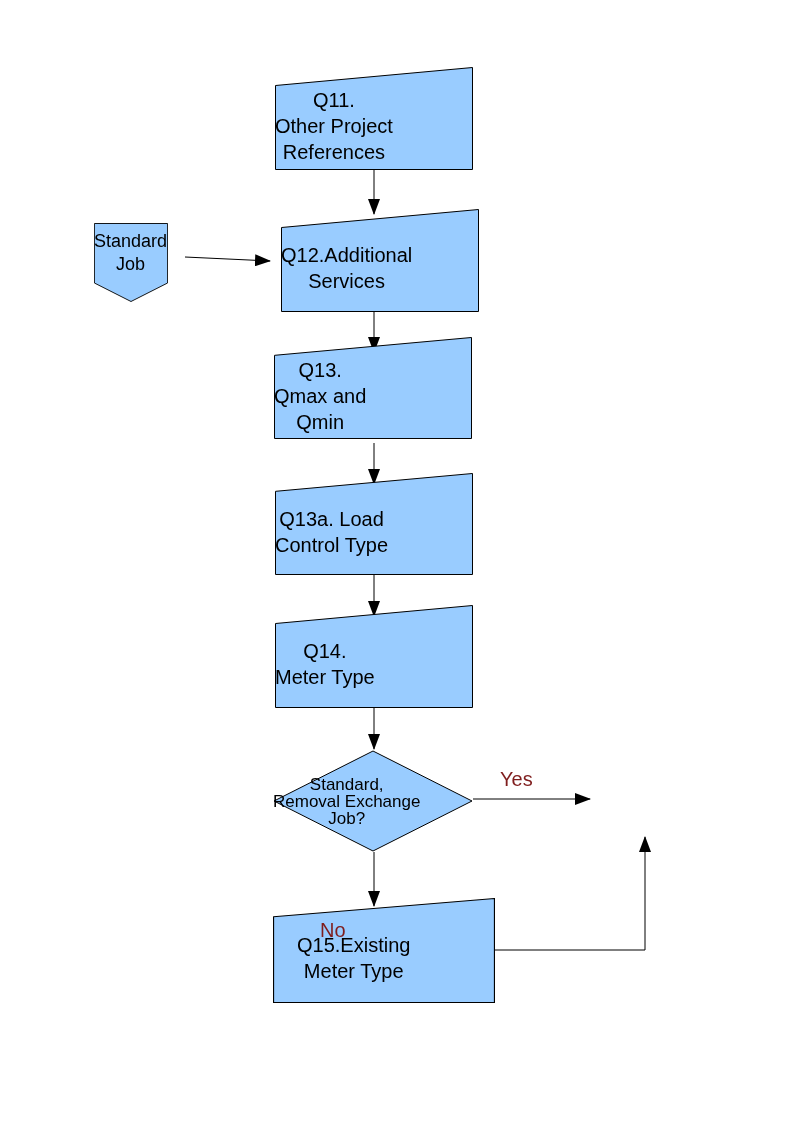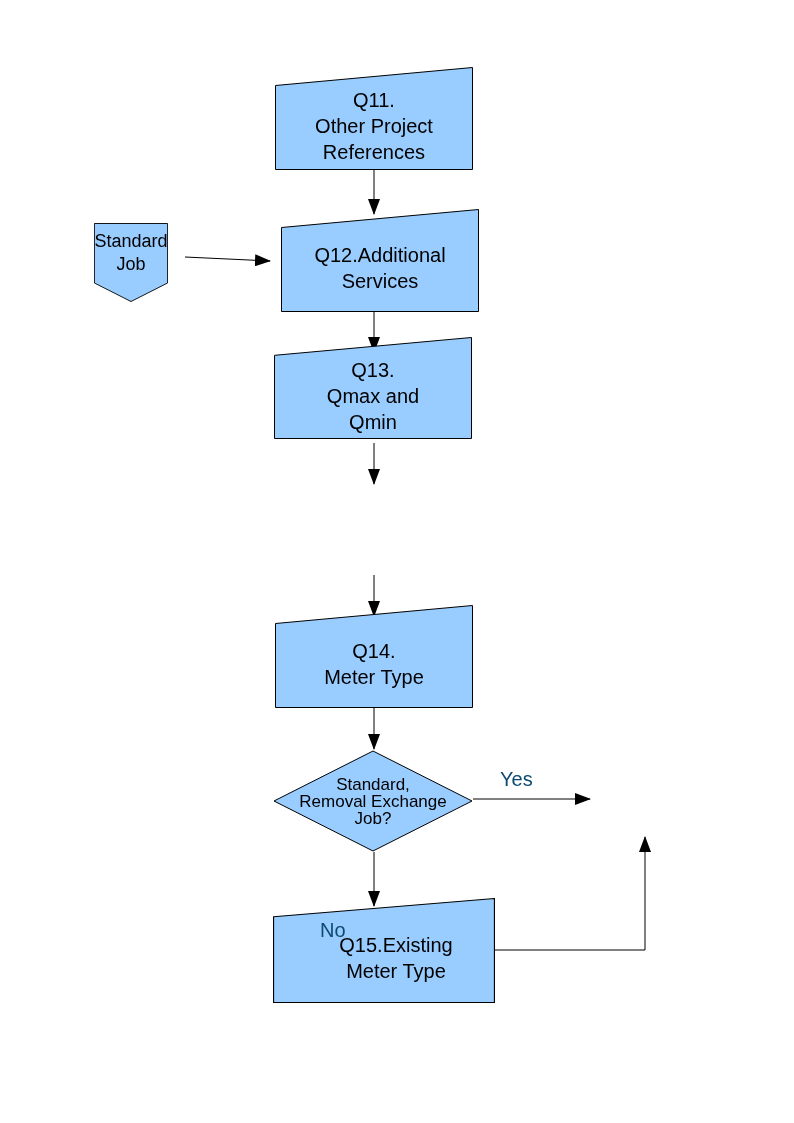--- a/index.html
+++ b/index.html
@@ -24,21 +24,21 @@
   }
   .connector-layer line, .connector-layer polyline {
     stroke: #000000;
     stroke-width: 1;
     fill: none;
   }
   .node {
     position: absolute;
     display: flex;
     align-items: center;
-    justify-content: center;
+    justify-content: flex-start;
     text-align: center;
     color: #000000;
   }
   .node .shape {
     position: absolute;
     left: 0;
     top: 0;
     width: 100%;
     height: 100%;
   }
@@ -63,21 +63,21 @@
   .node-decision {
     left: 273px; top: 750px; width: 200px; height: 102px;
     font-size: 17px; line-height: 17px;
   }
   .node-end {
     left: 593px; top: 763px; width: 107px; height: 70px;
     font-size: 20px;
   }
   .edge-label {
     position: absolute;
-    color: #0c4a6e;
+    color: #7f1d1d;
     font-size: 20px;
     z-index: 2;
   }
   .label-yes { left: 500px; top: 768px; }
   .label-no  { left: 320px; top: 871px; margin-top: 48px; }
 </style>
 </head>
 <body>
 
 <div class="page">
@@ -126,20 +126,27 @@
 
   <div class="node manual node-q13">
     <svg class="shape" viewBox="0 0 198 103" preserveAspectRatio="none">
       <polygon points="0.5,18.5 197.5,0.5 197.5,102.5 0.5,102.5" fill="#99ccff" stroke="#000000" stroke-width="1"></polygon>
     </svg>
     <span class="label">Q13.
 Qmax and
 Qmin</span>
   </div>
 
+  <div class="node manual node-q13a">
+    <svg class="shape" viewBox="0 0 198 103" preserveAspectRatio="none">
+      <polygon points="0.5,18.5 197.5,0.5 197.5,102.5 0.5,102.5" fill="#99ccff" stroke="#000000" stroke-width="1"></polygon>
+    </svg>
+    <span class="label">Q13a. Load
+Control Type</span>
+  </div>
 
   <div class="node manual node-q14">
     <svg class="shape" viewBox="0 0 198 103" preserveAspectRatio="none">
       <polygon points="0.5,18.5 197.5,0.5 197.5,102.5 0.5,102.5" fill="#99ccff" stroke="#000000" stroke-width="1"></polygon>
     </svg>
     <span class="label">Q14.
 Meter Type</span>
   </div>
 
   <div class="node node-decision">

